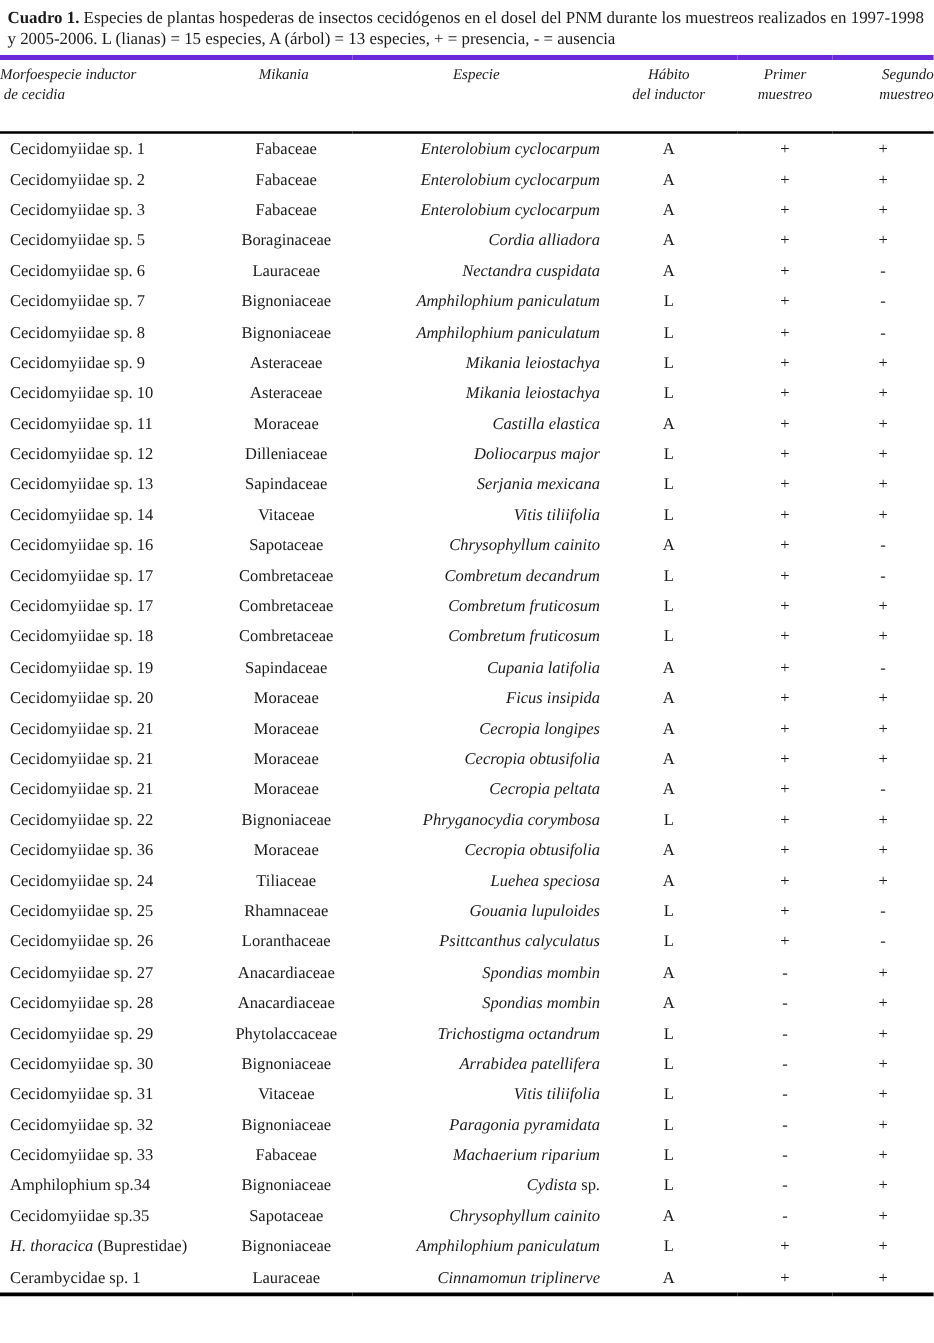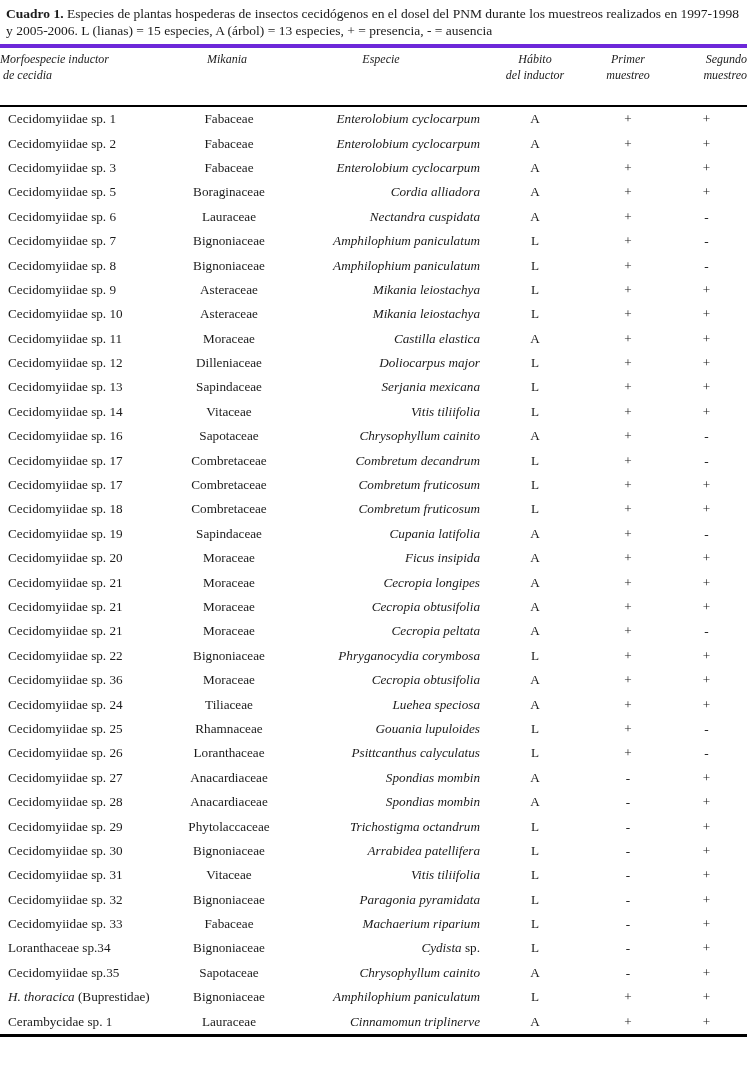--- a/index.html
+++ b/index.html
@@ -403,21 +403,21 @@
   <tr>
     <td class="c1"><span class="it"></span><span class="ro">Cecidomyiidae sp. 33</span></td>
     <td class="c2"><span>Fabaceae</span></td>
     <td class="c3"><span class="it">Machaerium riparium</span><span class="ro"></span></td>
     <td class="c4"><span>L</span></td>
     <td class="c5"><span>-</span></td>
     <td class="c6"><span>+</span></td>
   </tr>
 
   <tr>
-    <td class="c1"><span class="it"></span><span class="ro">Loranthaceae sp.34</span></td>
+    <td class="c1"><span class="it"></span><span class="ro">Amphilophium sp.34</span></td>
     <td class="c2"><span>Bignoniaceae</span></td>
     <td class="c3"><span class="it">Cydista</span><span class="ro"> sp.</span></td>
     <td class="c4"><span>L</span></td>
     <td class="c5"><span>-</span></td>
     <td class="c6"><span>+</span></td>
   </tr>
 
   <tr>
     <td class="c1"><span class="it"></span><span class="ro">Cecidomyiidae sp.35</span></td>
     <td class="c2"><span>Sapotaceae</span></td>

